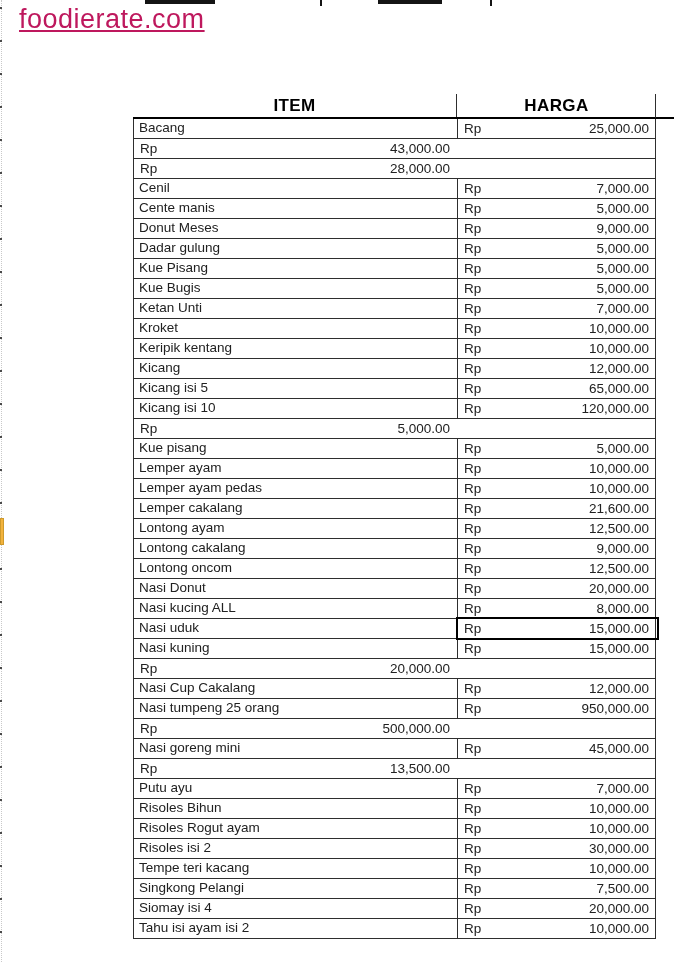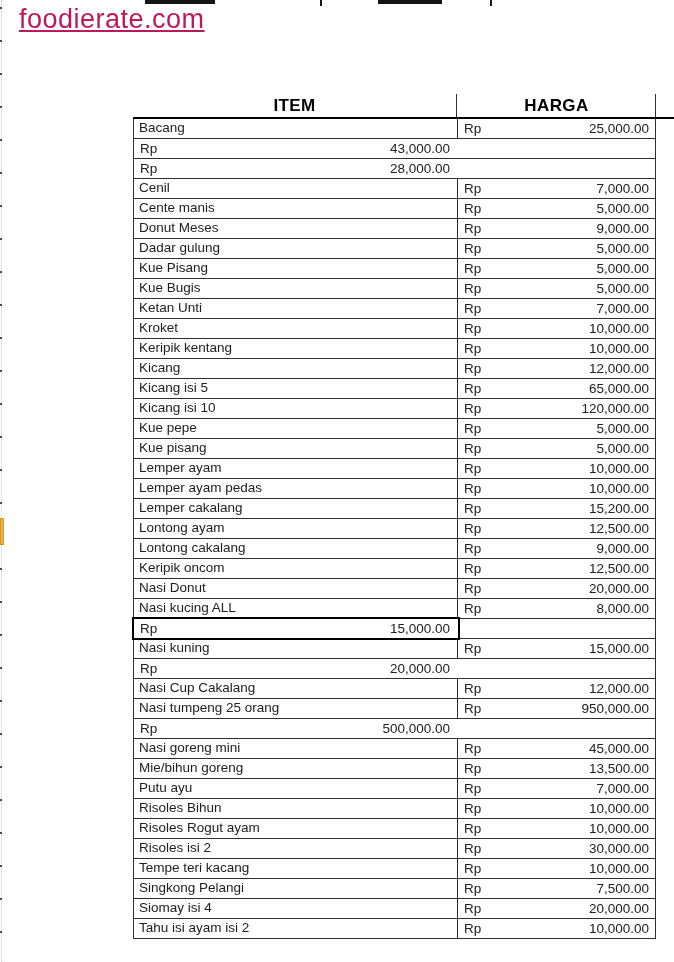--- a/index.html
+++ b/index.html
@@ -185,21 +185,20 @@
     </div>
   </div>
       <div class="t-row">
     <div class="cell item">Kicang isi 10</div>
     <div class="cell price">
       <span>Rp</span>
       <span>120,000.00</span>
     </div>
   </div>
       <div class="t-row">
-    <div class="cell item">Kue pepe</div>
     <div class="cell price">
       <span>Rp</span>
       <span>5,000.00</span>
     </div>
   </div>
       <div class="t-row">
     <div class="cell item">Kue pisang</div>
     <div class="cell price">
       <span>Rp</span>
       <span>5,000.00</span>
@@ -216,59 +215,60 @@
     <div class="cell item">Lemper ayam pedas</div>
     <div class="cell price">
       <span>Rp</span>
       <span>10,000.00</span>
     </div>
   </div>
       <div class="t-row">
     <div class="cell item">Lemper cakalang</div>
     <div class="cell price">
       <span>Rp</span>
-      <span>15,200.00</span>
+      <span>21,600.00</span>
     </div>
   </div>
       <div class="t-row">
     <div class="cell item">Lontong ayam</div>
     <div class="cell price">
       <span>Rp</span>
       <span>12,500.00</span>
     </div>
   </div>
       <div class="t-row">
     <div class="cell item">Lontong cakalang</div>
     <div class="cell price">
       <span>Rp</span>
       <span>9,000.00</span>
     </div>
   </div>
       <div class="t-row">
-    <div class="cell item">Keripik oncom</div>
+    <div class="cell item">Lontong oncom</div>
     <div class="cell price">
       <span>Rp</span>
       <span>12,500.00</span>
     </div>
   </div>
       <div class="t-row">
     <div class="cell item">Nasi Donut</div>
     <div class="cell price">
       <span>Rp</span>
       <span>20,000.00</span>
     </div>
   </div>
       <div class="t-row">
     <div class="cell item">Nasi kucing ALL</div>
     <div class="cell price">
       <span>Rp</span>
       <span>8,000.00</span>
     </div>
   </div>
       <div class="t-row selected">
+    <div class="cell item">Nasi uduk</div>
     <div class="cell price">
       <span>Rp</span>
       <span>15,000.00</span>
     </div>
   </div>
       <div class="t-row">
     <div class="cell item">Nasi kuning</div>
     <div class="cell price">
       <span>Rp</span>
       <span>15,000.00</span>
@@ -301,21 +301,20 @@
     </div>
   </div>
       <div class="t-row">
     <div class="cell item">Nasi goreng mini</div>
     <div class="cell price">
       <span>Rp</span>
       <span>45,000.00</span>
     </div>
   </div>
       <div class="t-row">
-    <div class="cell item">Mie/bihun goreng</div>
     <div class="cell price">
       <span>Rp</span>
       <span>13,500.00</span>
     </div>
   </div>
       <div class="t-row">
     <div class="cell item">Putu ayu</div>
     <div class="cell price">
       <span>Rp</span>
       <span>7,000.00</span>

